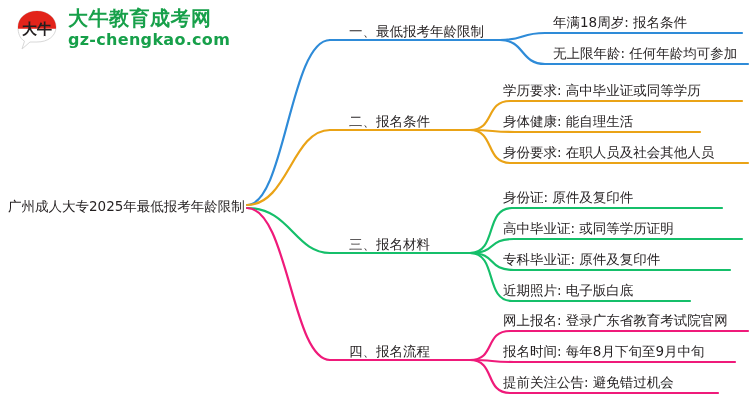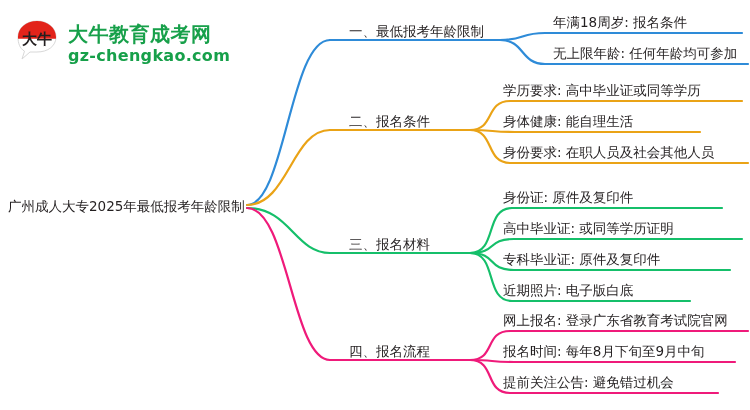--- a/index.html
+++ b/index.html
@@ -20,21 +20,21 @@
     width: 750px;
     height: 410px;
   }
   .logo-wrap {
     position: absolute;
     left: 14px;
     top: 8px;
     width: 200px;
     height: 56px;
     display: flex;
-    align-items: flex-end;
+    align-items: flex-start;
     gap: 8px;
   }
   .logo-mark {
     position: relative;
     width: 46px;
     height: 46px;
     flex: 0 0 46px;
   }
   .logo-text-col {
     display: flex;

